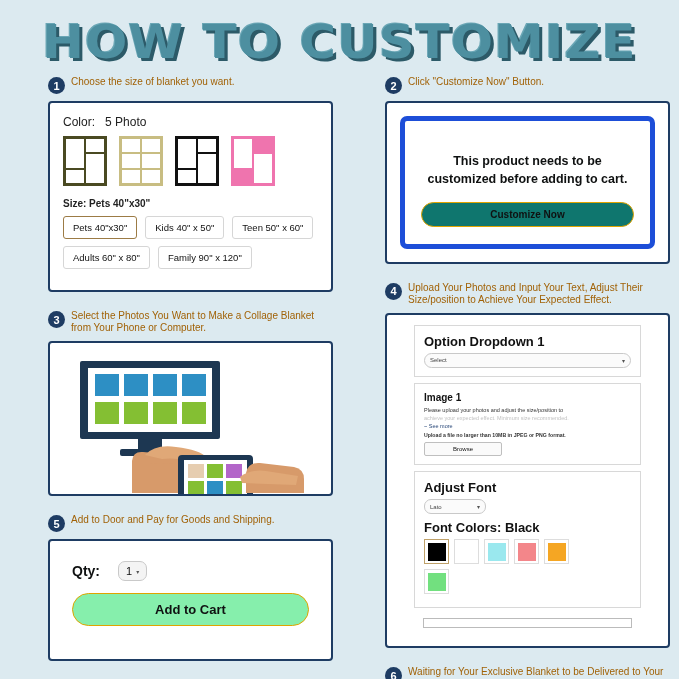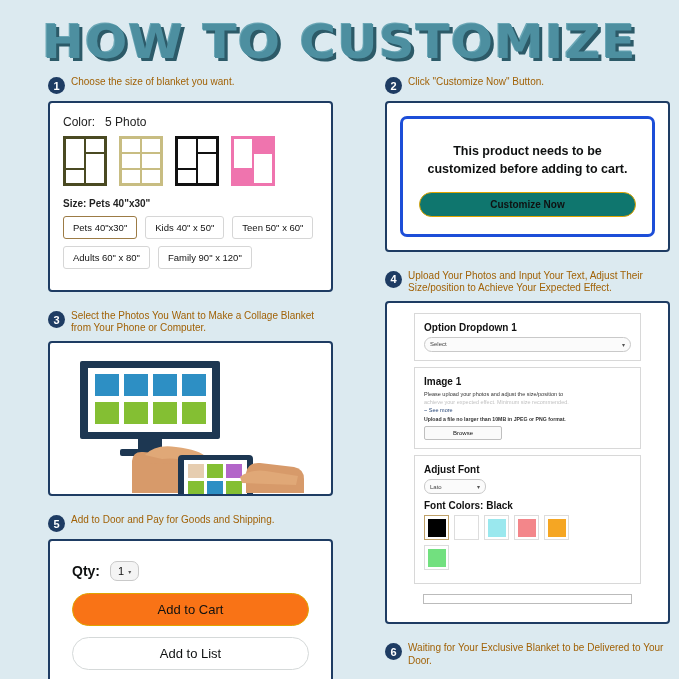--- a/index.html
+++ b/index.html
@@ -81,22 +81,22 @@
   .size-btn {
     border: 1px solid #d6d6d6; border-radius: 3px;
     background: #fff; font-size: 9.5px; color: #111;
     padding: 5px 9px; white-space: nowrap;
   }
   .size-btn.sel { border: 1.5px solid #9c7b45; }
 
   
   .p2 { padding: 13px; }
   .inner-card {
-    border: 3px solid #1d4ed8; border-radius: 7px;
-    padding: 24px 16px 17px 16px; text-align: center;
+    border: 5px solid #1d4ed8; border-radius: 7px;
+    padding: 32px 16px 17px 16px; text-align: center;
   }
   .notice {
     font-size: 12.5px; font-weight: 700; color: #0f1111;
     line-height: 1.42; margin-bottom: 13px;
   }
   .btn-orange {
     display: block; width: 100%;
     background: #0f766e; border: 1px solid #e0a400;
     border-radius: 16px; padding: 6px 0;
     font-size: 10px; font-weight: 700; color: #0f1111;
@@ -105,21 +105,21 @@
 
   
   .p3 { padding: 0; height: 155px; position: relative; overflow: hidden; }
 
   
   .p4 { padding: 10px 27px; }
   .form-card {
     background: #fff; border: 1px solid #d8d8d8;
     padding: 8px 9px; margin-bottom: 6px;
   }
-  .f-label { font-size: 10px; font-weight: 700; color: #111; margin-bottom: 4px; }
+  .f-label { font-size: 13px; font-weight: 700; color: #111; margin-bottom: 4px; }
   .f-label.big { font-size: 10px; margin-bottom: 3px; }
   .f-select {
     border: 1px solid #c9c9c9; border-radius: 9px;
     background: #fbfbfb; font-size: 6px; color: #444;
     padding: 3px 5px; display: flex; align-items: center;
     justify-content: space-between;
   }
   .f-select.narrow { width: 62px; border-radius: 7px; }
   .caret { font-size: 6px; color: #555; }
   .f-desc { font-size: 5.5px; color: #333; line-height: 1.5; }
@@ -137,31 +137,31 @@
   }
   .color-box.sel { border: 1.5px solid #bfa169; }
   .color-inner { width: 18px; height: 18px; }
   .text-input {
     border: 1px solid #bbb; background: #fff;
     height: 10px; width: 100%;
   }
 
   
   .p5 { padding: 20px 22px 22px 22px; }
-  .qty-row { display: flex; align-items: center; gap: 10px; margin-bottom: 12px; }
+  .qty-row { display: flex; align-items: center; gap: 18px; margin-bottom: 12px; }
   .qty-label { font-size: 14px; font-weight: 700; color: #0f1111; }
   .qty-select {
     border: 1px solid #c9c9c9; border-radius: 7px; background: #f4f4f4;
     font-size: 11px; color: #111; padding: 3px 7px;
     display: flex; align-items: center; gap: 4px;
   }
   .btn-cart {
     display: block; width: 100%;
-    background: #f97316; border: 1px solid #e0a400; border-radius: 17px;
-    padding: 8px 0; font-size: 13px; font-weight: 400; color: #0f1111;
+    background: #86efac; border: 1px solid #e0a400; border-radius: 17px;
+    padding: 8px 0; font-size: 13px; font-weight: 700; color: #0f1111;
     text-align: center; margin-bottom: 11px;
   }
   .btn-list {
     display: block; width: 100%;
     background: #fff; border: 1px solid #d5d9d9; border-radius: 17px;
     padding: 8px 0; font-size: 13px; color: #0f1111; text-align: center;
   }
 
   svg { display: block; }
 </style>
@@ -278,21 +278,20 @@
 
     <div class="panel p5">
       <div class="qty-row">
         <span class="qty-label">Qty:</span>
         <span class="qty-select">
           <span>1</span>
           <span class="caret">▾</span>
         </span>
       </div>
       <div class="btn-cart">Add to Cart</div>
-      <div class="btn-list">Add to List</div>
     </div>
 
   </div>
 
   <div class="col-right">
 
     <div class="step-head">
       <span class="badge">2</span>
       <span class="step-text">Click "Customize Now" Button.</span>
     </div>

